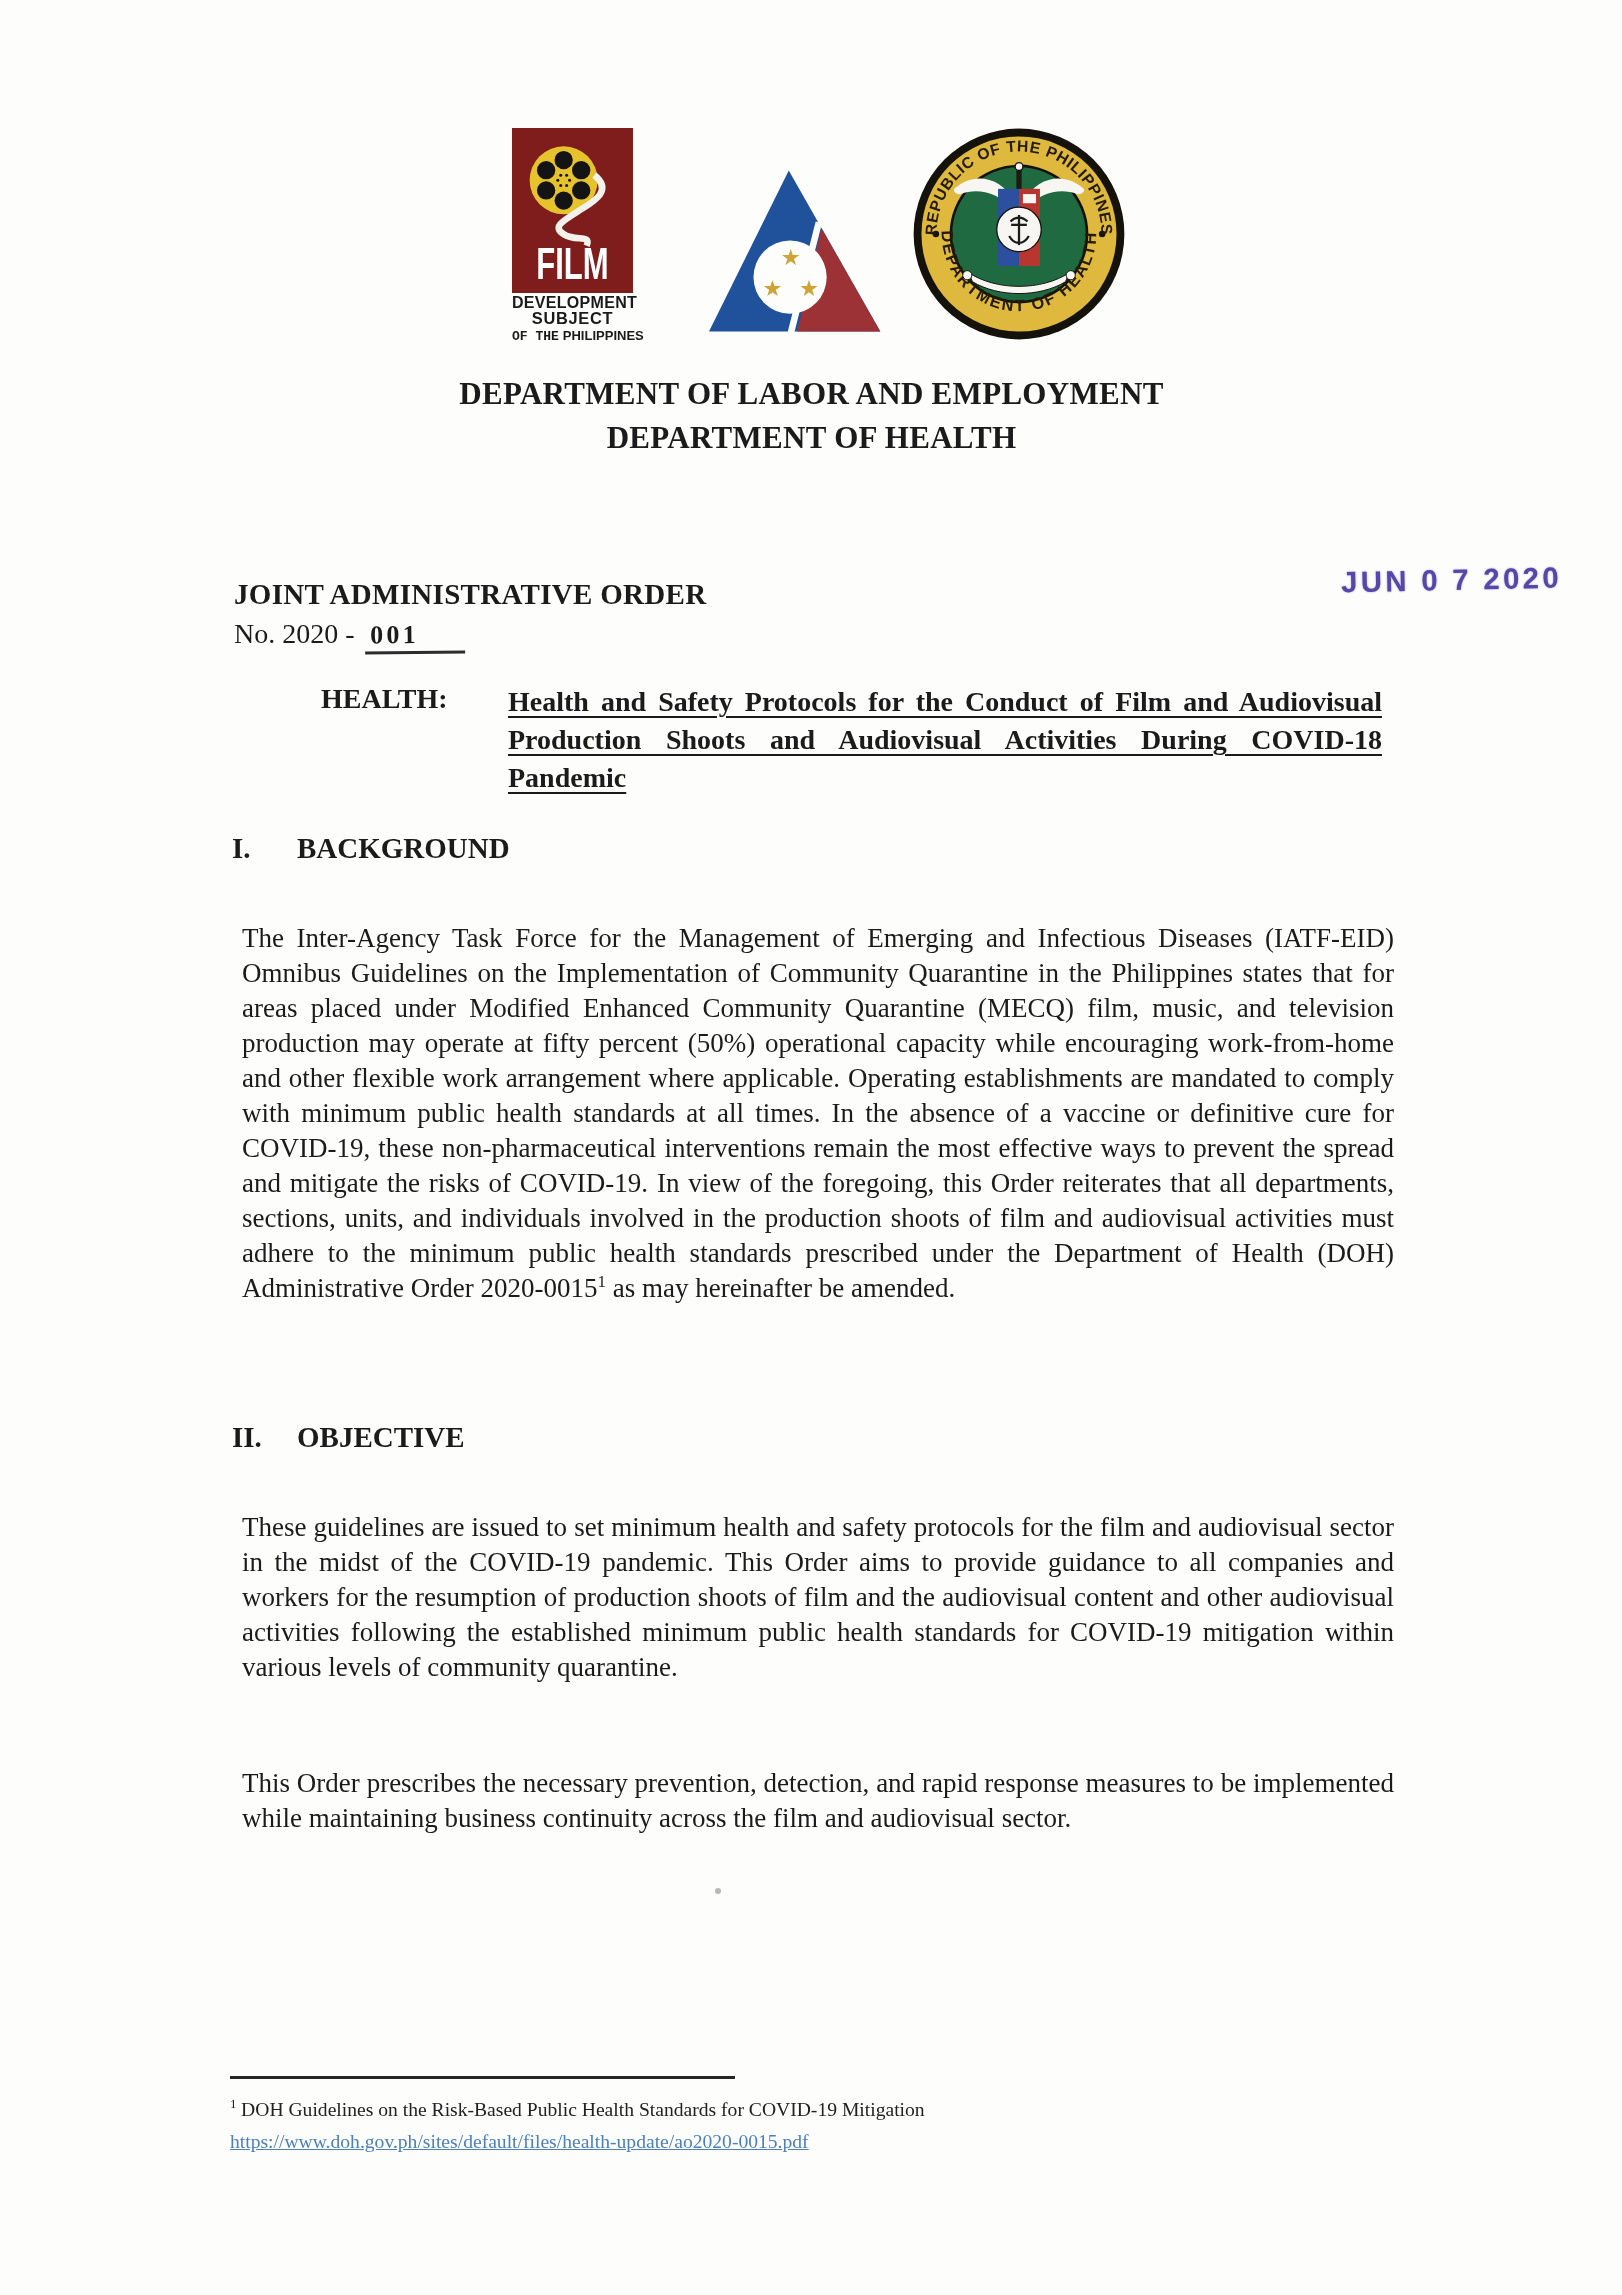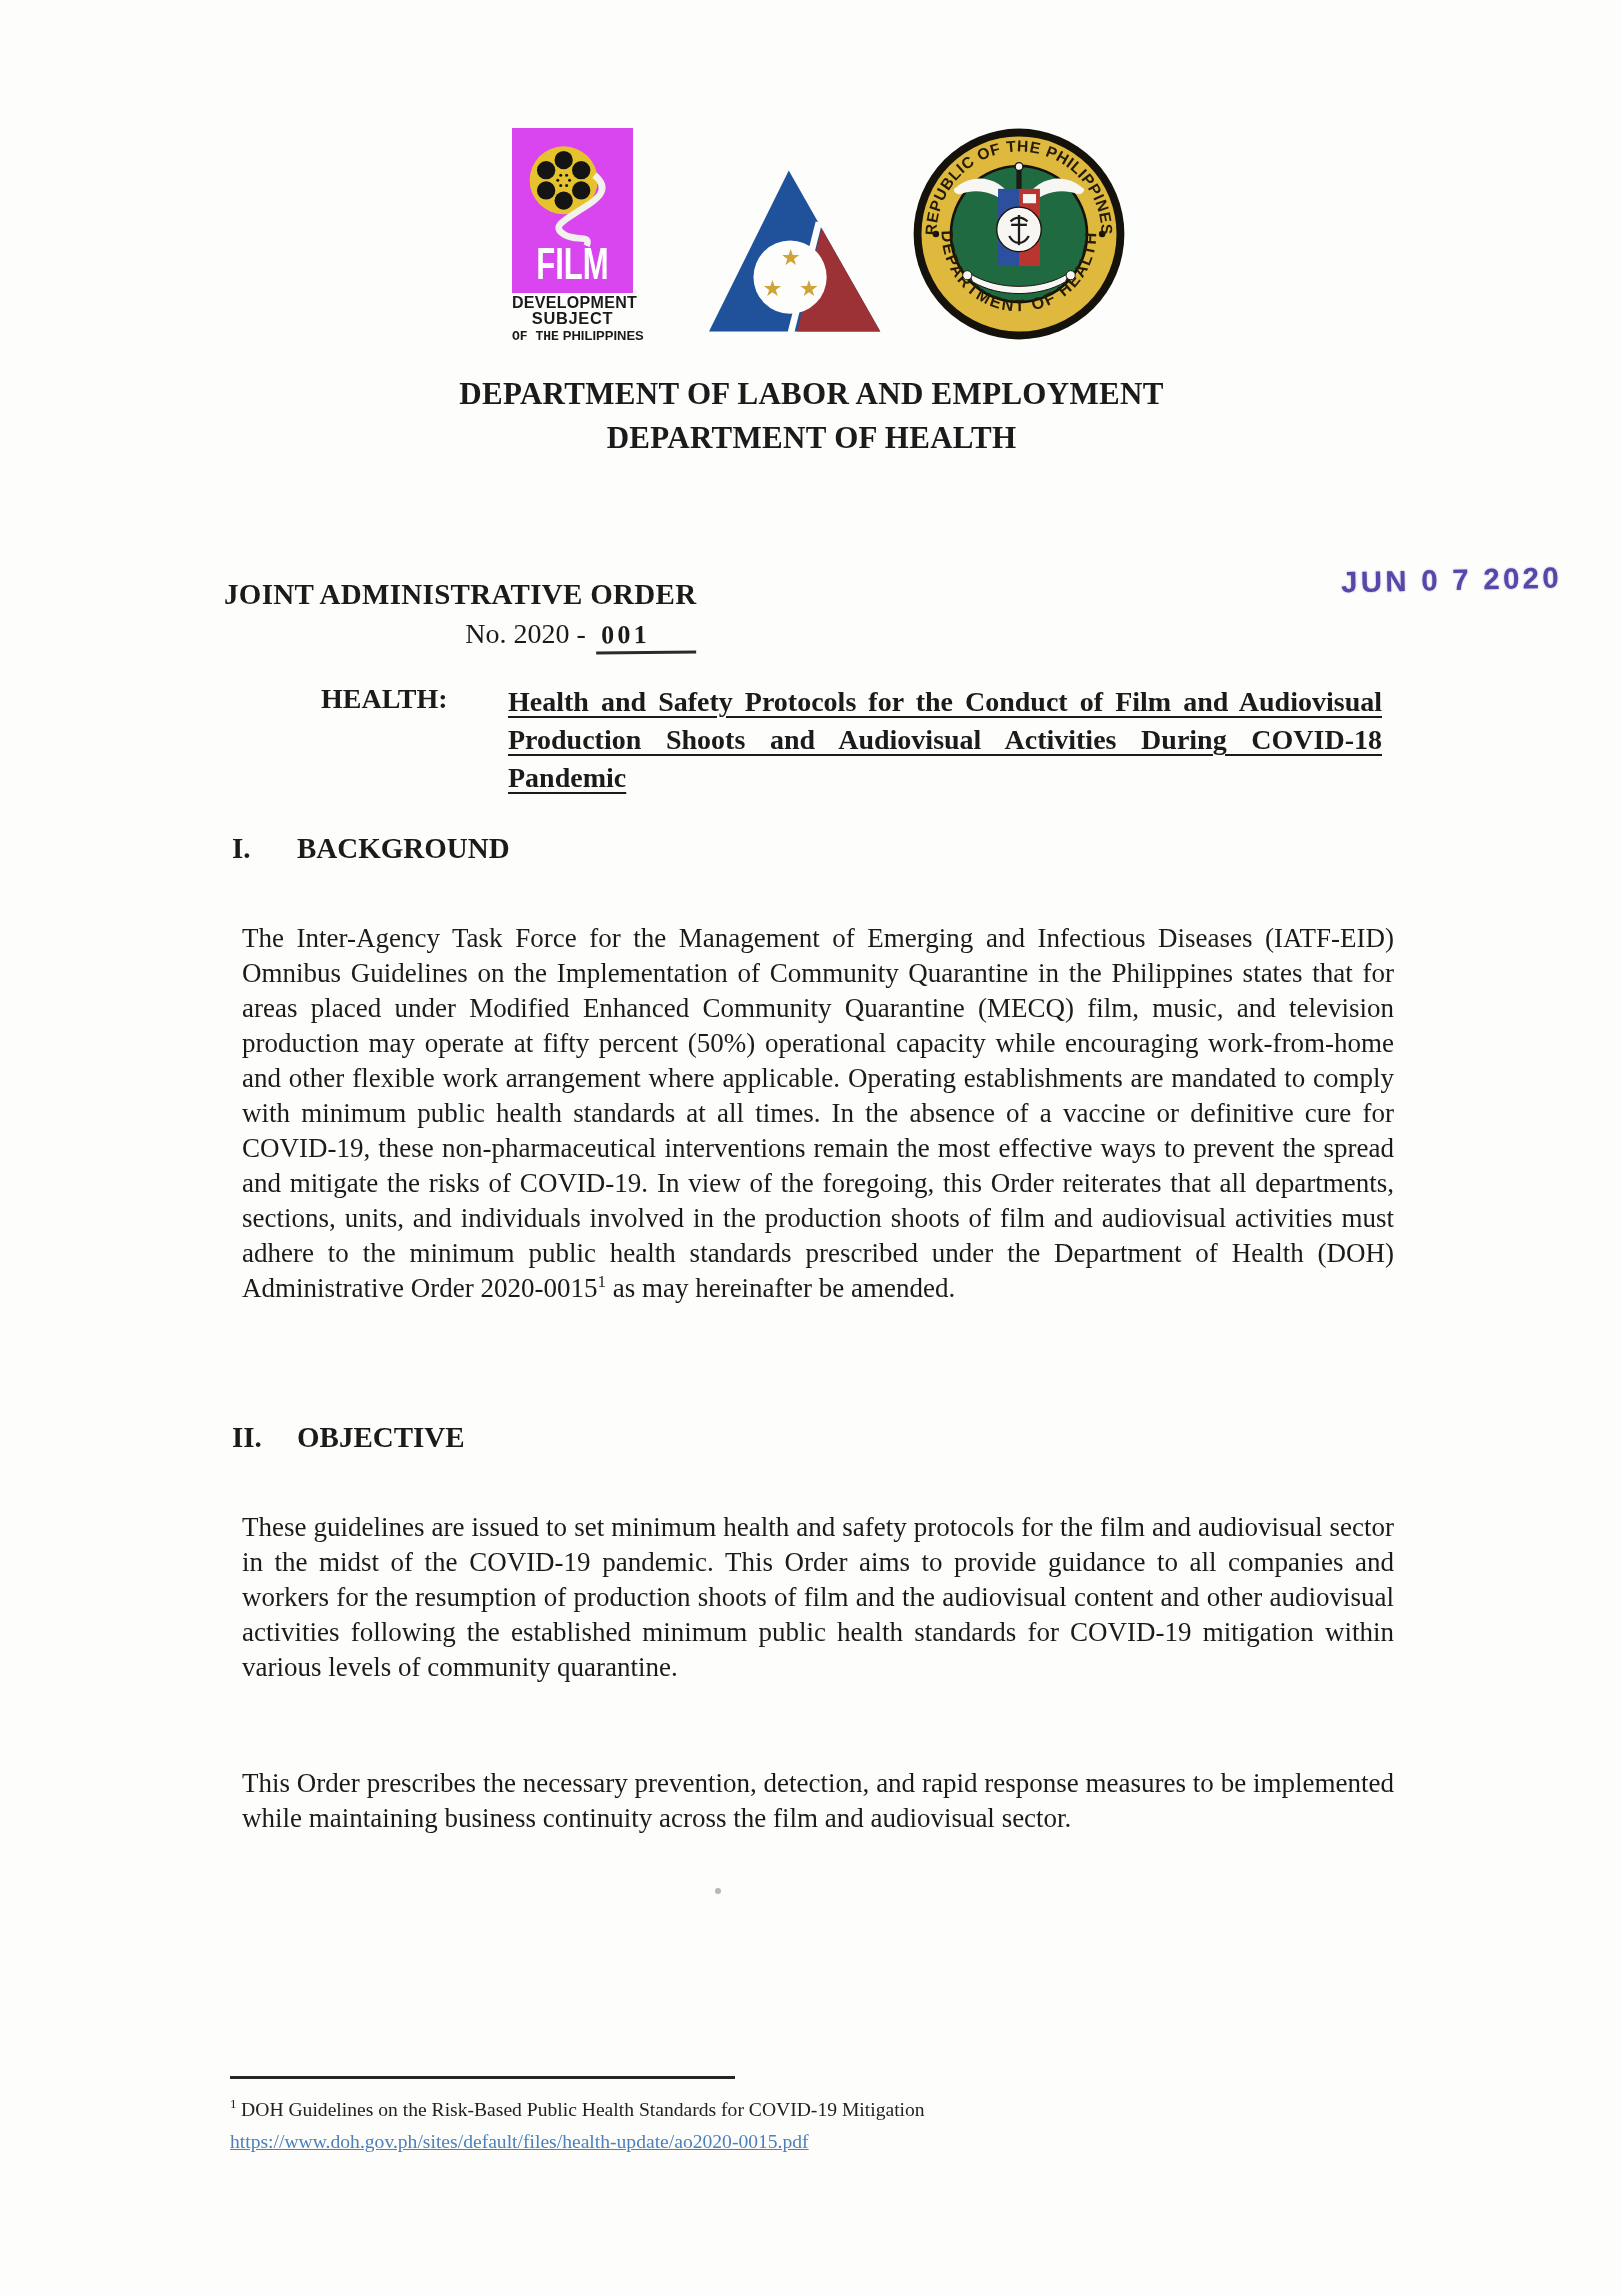--- a/index.html
+++ b/index.html
@@ -6,21 +6,21 @@
   body { width:1623px; height:2295px; background:#ffffff; }
   .page {
     position:relative; width:1623px; height:2295px; overflow:hidden;
     background:#fdfdfc; color:#1b1b1b;
     font-family:"Liberation Serif", serif;
   }
 
   
   .logo { position:absolute; }
   .fdcp { left:512px; top:128px; width:121px; }
-  .fdcp-black { position:relative; width:121px; height:165px; background:#d946ef; }
+  .fdcp-black { position:relative; width:121px; height:165px; background:#7f1d1d; }
   .fdcp-film {
     position:absolute; bottom:2.6px; left:0; width:121px; text-align:center;
     color:#ffffff; font-family:"Liberation Sans",sans-serif; font-weight:bold;
     font-size:37px; transform:scale(0.84,1.22); transform-origin:center bottom;
     letter-spacing:0px;
   }
   .fdcp-sub { width:121px; text-align:center; color:#1a1a1a; font-family:"Liberation Sans",sans-serif; font-weight:bold; margin-top:2px; }
   .fdcp-sub .l1 { font-size:16px; line-height:15px; letter-spacing:0.3px; }
   .fdcp-sub .l2 { font-size:16.4px; line-height:17.7px; letter-spacing:0.7px; }
   .fdcp-sub .l3 { font-size:13px; line-height:15.7px; white-space:nowrap; }
@@ -28,21 +28,21 @@
 
   .dole { left:699px; top:166px; }
   .doh { left:911px; top:126px; }
 
   
   .org-title {
     position:absolute; top:372px; left:0; width:1623px; text-align:center;
     font-weight:bold; font-size:31px; line-height:44px; letter-spacing:0.3px;
   }
 
-  .jao { position:absolute; top:578px; left:224px;text-align:right; }
+  .jao { position:absolute; top:578px; left:234px; }
   .jao-title { font-weight:bold; font-size:29px; letter-spacing:0.3px; }
   .jao-no { margin-top:6.5px; font-size:28px; }
   .jao-no-value {
     display:inline-block; font-weight:bold; font-size:26px; letter-spacing:3.3px;
     margin-left:10.5px; padding:0 46px 1.3px 5.2px; border-bottom:3.3px solid #2c2c2c;
     transform:rotate(-0.6deg);
   }
 
   .stamp {
     position:absolute; top:563px; left:1341px; white-space:nowrap;

